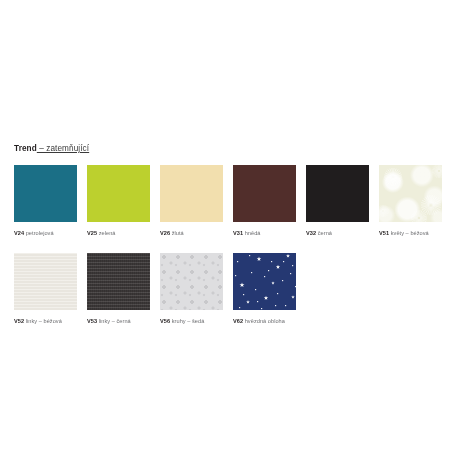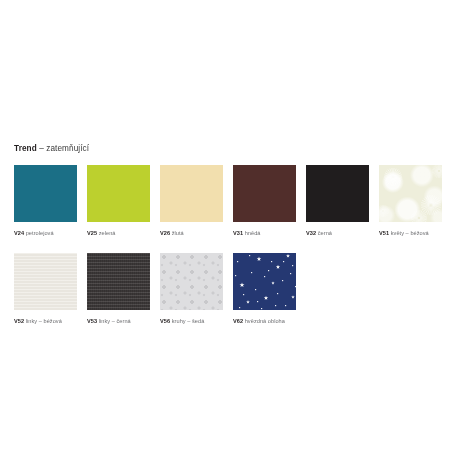--- a/index.html
+++ b/index.html
@@ -30,20 +30,21 @@
     white-space: nowrap;
     color: #231f20;
   }
   .heading .h-strong {
     font-weight: bold;
     color: #231f20;
   }
   .heading .h-rest {
     font-weight: normal;
     color: #3a3a3a;
+    text-decoration: underline;
   }
   .swatch-grid {
     position: absolute;
     left: 14px;
     top: 165px;
     width: 450px;
   }
   .row {
     position: relative;
     height: 88px;

